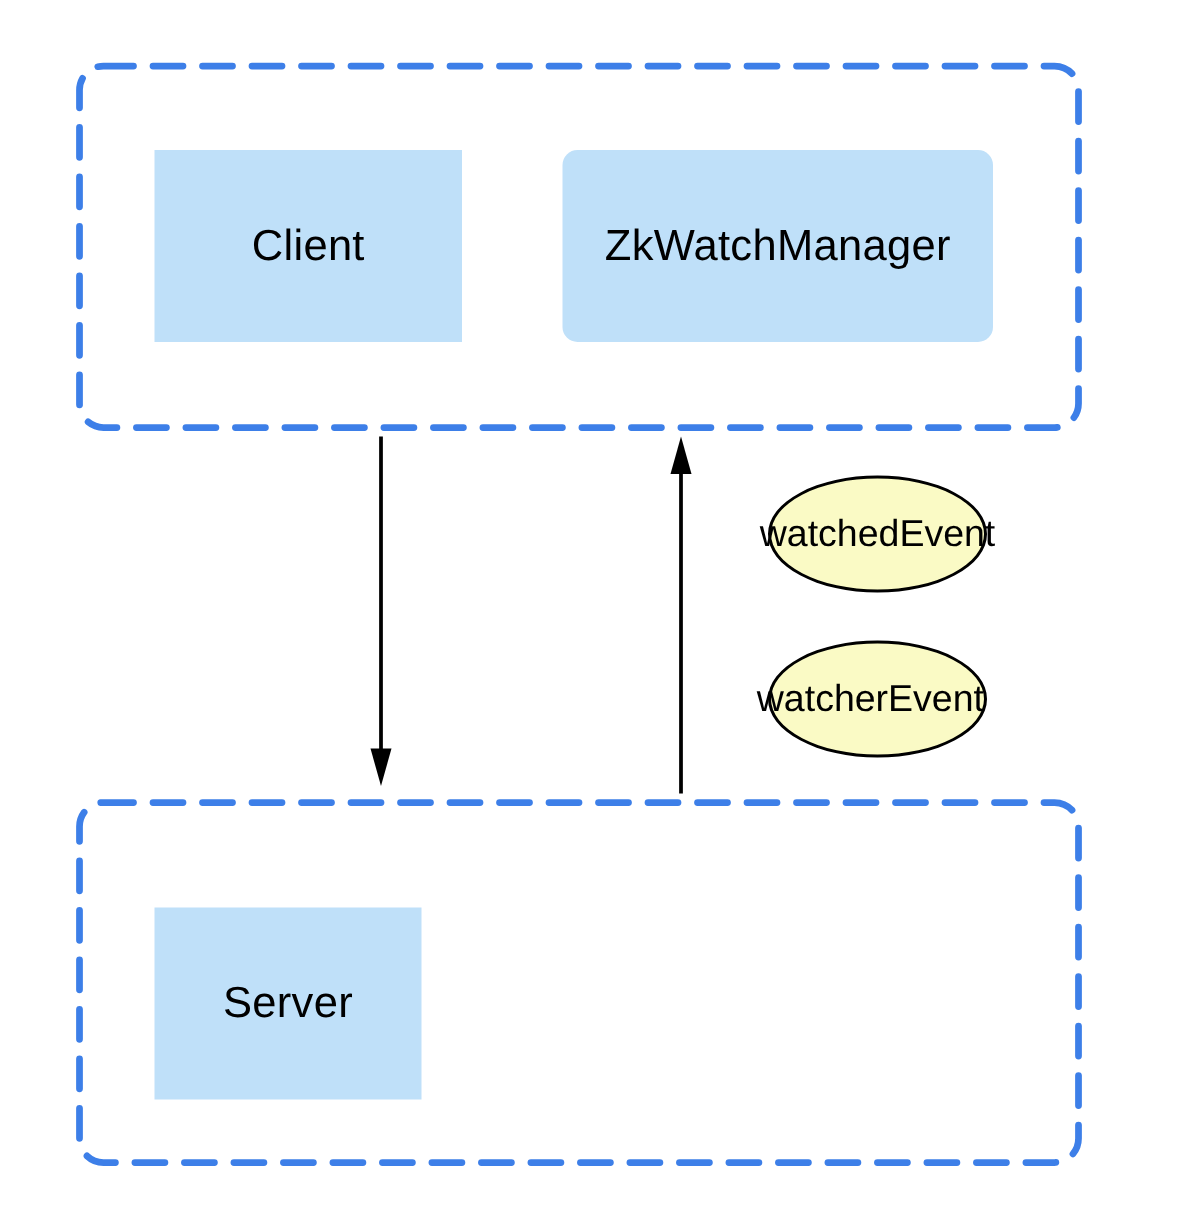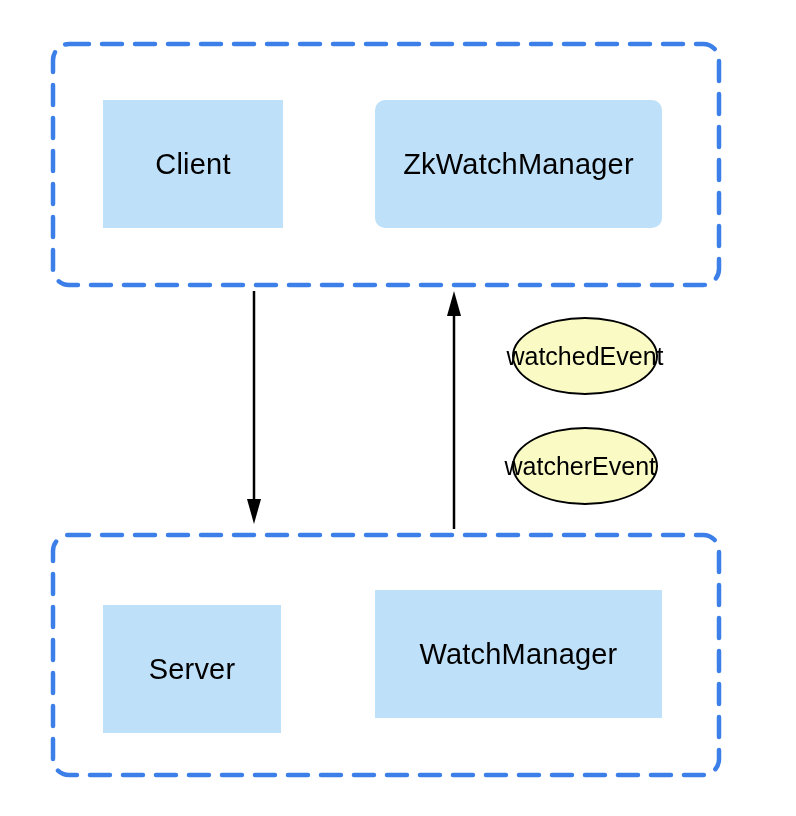--- a/index.html
+++ b/index.html
@@ -47,21 +47,21 @@
   .node{
     position:absolute;
     background:var(--node-fill);
     display:flex;
     align-items:center;
     justify-content:center;
     font-size:29px;
     letter-spacing:0.2px;
     color:var(--node-text);
   }
-  .node-client      {left:103px;top:100px;width:180px;height:128px;}
+  .node-client      {left:103px;top:100px;width:205px;height:128px;}
   .node-zkwm        {left:375px;top:100px;width:287px;height:128px;border-radius:10px;}
   .node-server      {left:103px;top:605px;width:178px;height:128px;}
   .node-wm          {left:375px;top:590px;width:287px;height:128px;}
   .edge-label{
     position:absolute;
     transform:translate(-50%,-50%);
     background:var(--background);
     padding:14px 8px;
     font-size:32px;
     line-height:34px;
@@ -113,23 +113,20 @@
   </div>
 
   <div class="node node-zkwm">
     <span>ZkWatchManager</span>
   </div>
 
   <div class="node node-server">
     <span>Server</span>
   </div>
 
-  <div class="node node-wm">
-    <span>WatchManager</span>
-  </div>
 
 
 
   <div class="event event-watched">
     <span>watched</span>
     <span>Event</span>
   </div>
 
   <div class="event event-watcher">
     <span>watcher</span>

